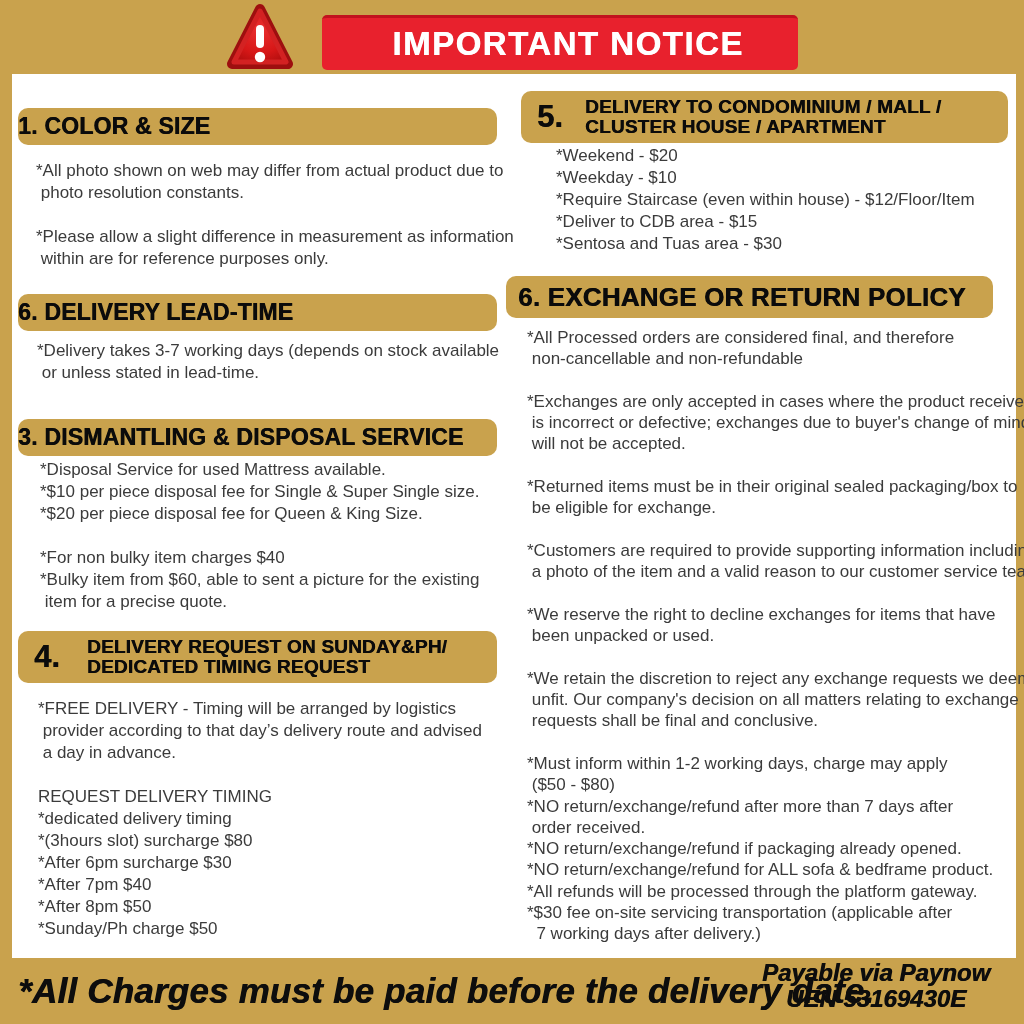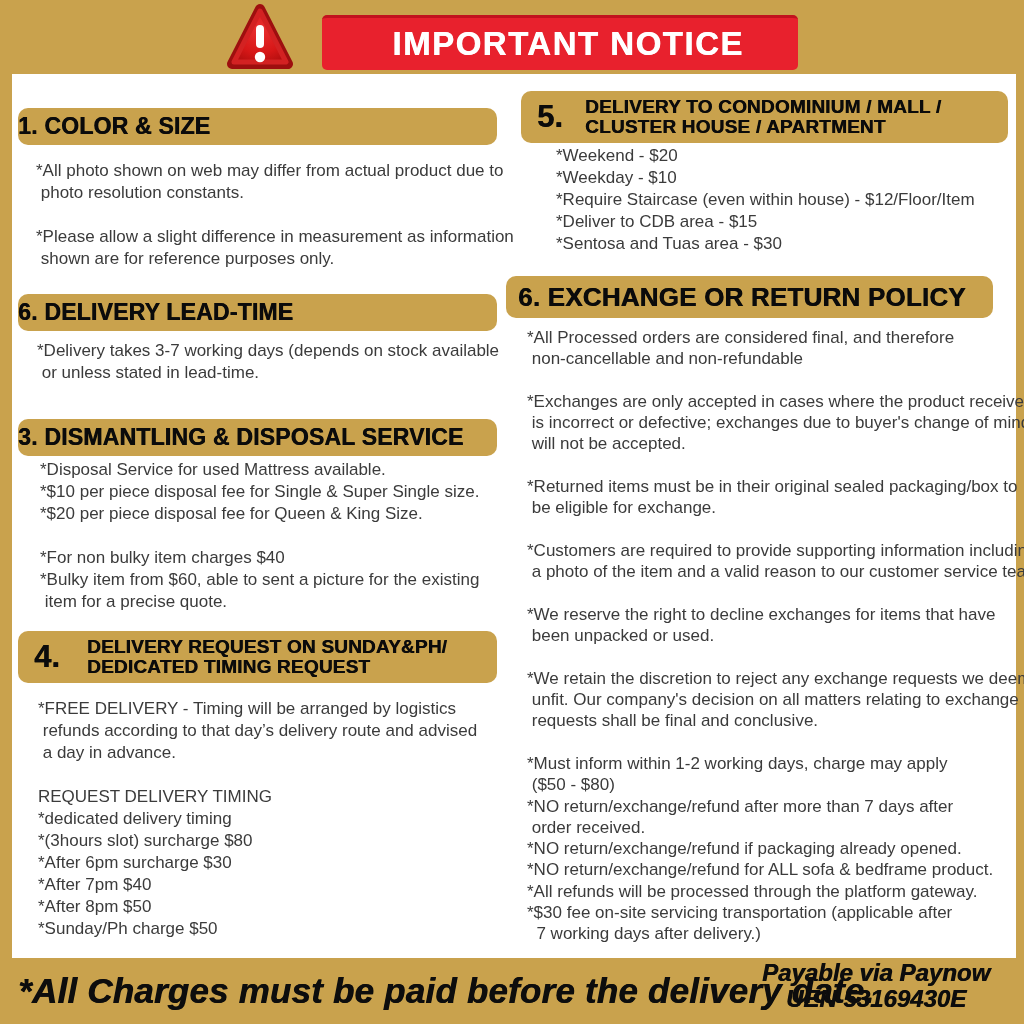--- a/index.html
+++ b/index.html
@@ -85,21 +85,21 @@
   </div>
 
   <div class="bar s1">
     <span class="bar-text">1. COLOR &amp; SIZE</span>
   </div>
   <div class="body b1">
       <div class="line">*All photo shown on web may differ from actual product due to</div>
       <div class="line"> photo resolution constants.</div>
       <div class="line">&nbsp;</div>
       <div class="line">*Please allow a slight difference in measurement as information</div>
-      <div class="line"> shown are for reference purposes only.</div>
+      <div class="line"> within are for reference purposes only.</div>
     </div>
 
   <div class="bar s2">
     <span class="bar-text">6. DELIVERY LEAD-TIME</span>
   </div>
   <div class="body b2">
       <div class="line">*Delivery takes 3-7 working days (depends on stock available</div>
       <div class="line"> or unless stated in lead-time.</div>
     </div>
 
@@ -118,21 +118,21 @@
 
   <div class="bar s4">
     <span class="bar-num">4.</span>
     <div class="bar-title2">
         <div class="line">DELIVERY REQUEST ON SUNDAY&amp;PH/</div>
         <div class="line">DEDICATED TIMING REQUEST</div>
       </div>
   </div>
   <div class="body b4">
       <div class="line">*FREE DELIVERY - Timing will be arranged by logistics</div>
-      <div class="line"> refunds according to that day’s delivery route and advised</div>
+      <div class="line"> provider according to that day’s delivery route and advised</div>
       <div class="line"> a day in advance.</div>
       <div class="line">&nbsp;</div>
       <div class="line">REQUEST DELIVERY TIMING</div>
       <div class="line">*dedicated delivery timing</div>
       <div class="line">*(3hours slot) surcharge $80</div>
       <div class="line">*After 6pm surcharge $30</div>
       <div class="line">*After 7pm $40</div>
       <div class="line">*After 8pm $50</div>
       <div class="line">*Sunday/Ph charge $50</div>
     </div>

